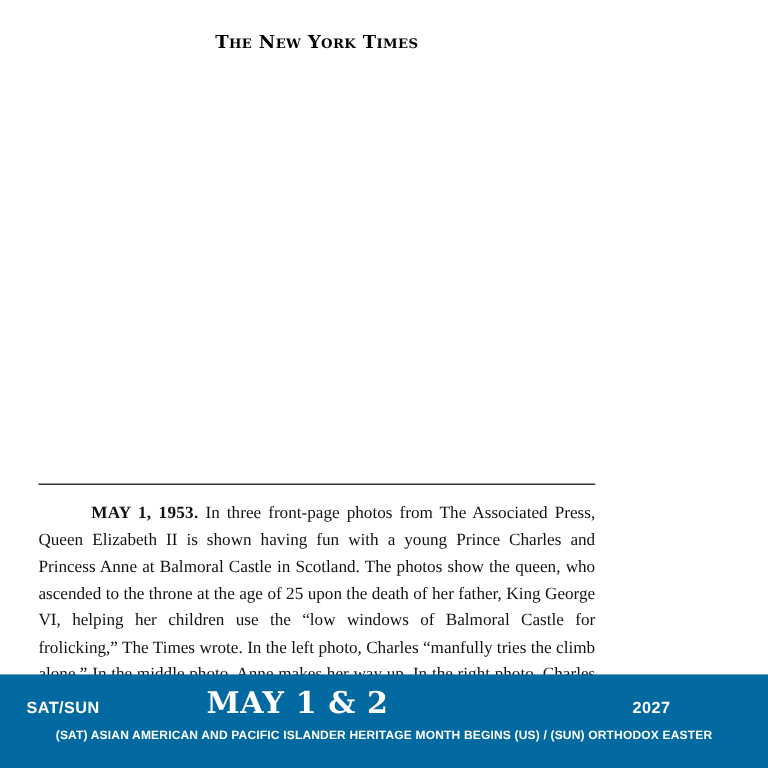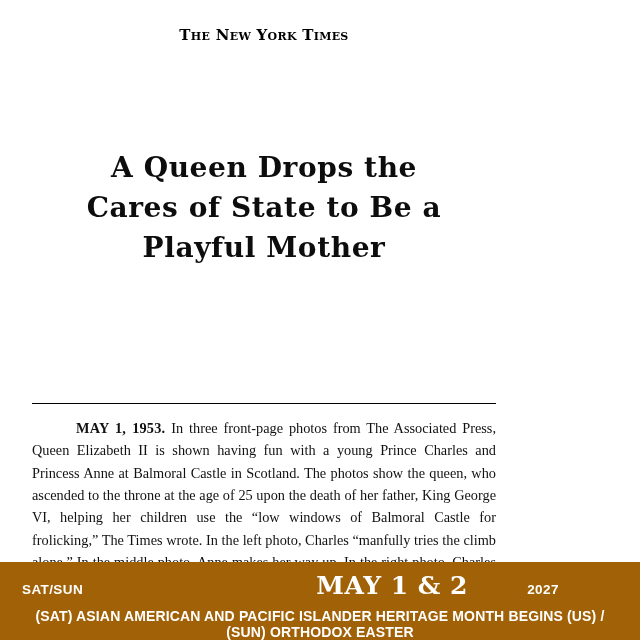--- a/index.html
+++ b/index.html
@@ -73,21 +73,21 @@
     font-weight: bold;
     font-variant: small-caps;
     letter-spacing: 0.2px;
     margin-left: 44px;
   }
   .footer {
     position: absolute;
     left: 0;
     bottom: 0;
     width: 640px;
-    background: #a16207;
+    background: #0369a1;
     color: #fff;
     height: 78px;
     box-sizing: border-box;
   }
   .footer-top {
     display: flex;
     align-items: baseline;
     justify-content: space-between;
     padding: 9px 22px 0 22px;
     height: 46px;
@@ -98,52 +98,49 @@
     font-weight: bold;
     font-size: 13.5px;
     letter-spacing: 0.4px;
     width: 150px;
   }
   .footer-date {
     font-family: "DejaVu Serif", serif;
     font-weight: bold;
     font-size: 25px;
     letter-spacing: 0.5px;
-    text-align: right;
+    text-align: left;
     flex: 1 1 auto;
   }
   .footer-year {
     font-family: "Liberation Sans", sans-serif;
     font-weight: bold;
     font-size: 13.5px;
     letter-spacing: 0.4px;
     width: 150px;
     text-align: center;
   }
   .footer-note {
     font-family: "Liberation Sans", sans-serif;
     font-weight: bold;
-    font-size: 14px;
+    font-size: 10px;
     letter-spacing: 0.15px;
     text-align: center;
     padding: 0 18px;
   }
 </style>
 </head>
 <body>
 
 <div class="page">
 
   <div class="masthead">
     <span class="mh-text">The New York Times</span>
   </div>
 
-  <div class="headline-wrap">
-    <h1 class="headline">A Queen Drops the Cares of State to Be a Playful Mother</h1>
-  </div>
 
   <div class="spacer"></div>
 
   <div class="rule"></div>
 
   <div class="body-wrap">
     <p class="body-text"><span class="lede">MAY 1, 1953.</span><span> In three front-page photos from The Associated Press, Queen Elizabeth II is shown having fun with a young Prince Charles and Princess Anne at Balmoral Castle in Scotland. The photos show the queen, who ascended to the throne at the age of 25 upon the death of her father, King George VI, helping her children use the “low windows of Balmoral Castle for frolicking,” The Times wrote. In the left photo, Charles “manfully tries the climb alone.” In the middle photo, Anne makes her way up. In the right photo, Charles “gets down again to help” his sister. The coronation of Elizabeth II took place on June 2, 1953, at Westminster Abbey. She died in 2022 after a seven-decade reign.</span></p>
   </div>
 
   <div class="footer">

